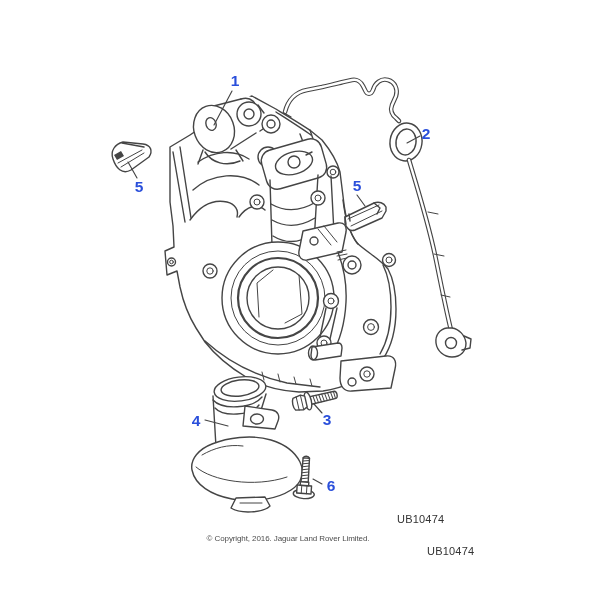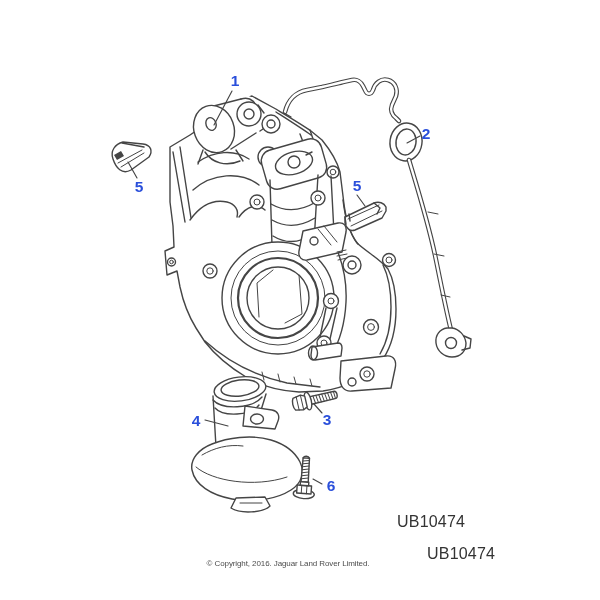--- a/index.html
+++ b/index.html
@@ -20,22 +20,22 @@
   .s2{stroke-width:2.2}
   .f{fill:var(--background);stroke:var(--line);stroke-width:1.4;stroke-linejoin:round;stroke-linecap:round}
   .fn{fill:var(--background);stroke:none}
   .dark{fill:var(--line);stroke:none}
   .thick{fill:none;stroke:var(--line);stroke-width:4.6;stroke-linecap:round;stroke-linejoin:round}
   .white{fill:none;stroke:var(--background);stroke-width:2.4;stroke-linecap:round;stroke-linejoin:round}
   .leader{fill:none;stroke:var(--line);stroke-width:1.15;stroke-linecap:round}
   
   .callout{position:absolute;transform:translate(-50%,-50%);font-weight:bold;
     font-size:15.5px;color:var(--callout);line-height:1;cursor:pointer;user-select:none}
-  .code{position:absolute;font-size:16px;color:var(--text);letter-spacing:.2px;line-height:1;white-space:nowrap}
-  .copyright{position:absolute;left:288px;top:559px;transform:translateX(-50%);
+  .code{position:absolute;font-size:11px;color:var(--text);letter-spacing:.2px;line-height:1;white-space:nowrap}
+  .copyright{position:absolute;left:288px;top:534px;transform:translateX(-50%);
     font-size:8px;color:var(--copyright_text);line-height:1.2;white-space:nowrap;letter-spacing:-0.1px}
 </style>
 </head>
 <body>
 
 <div class="stage">
 
   <svg width="600" height="600" viewBox="0 0 600 600">
 
     <g>

